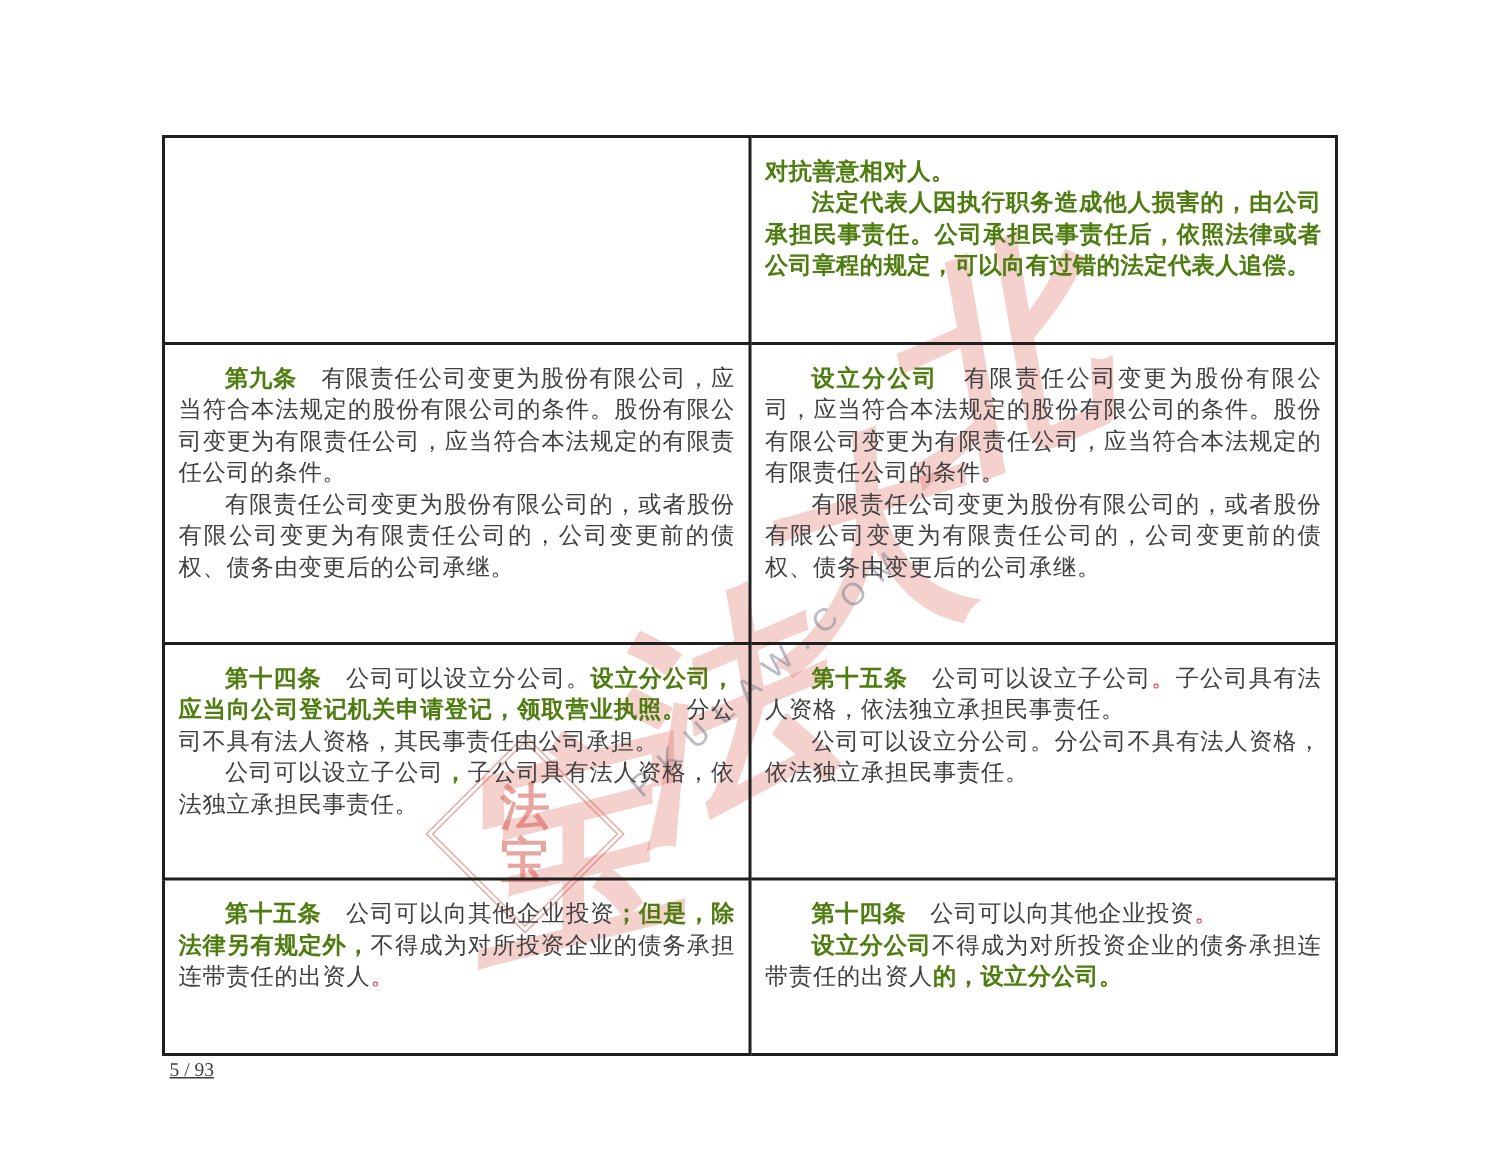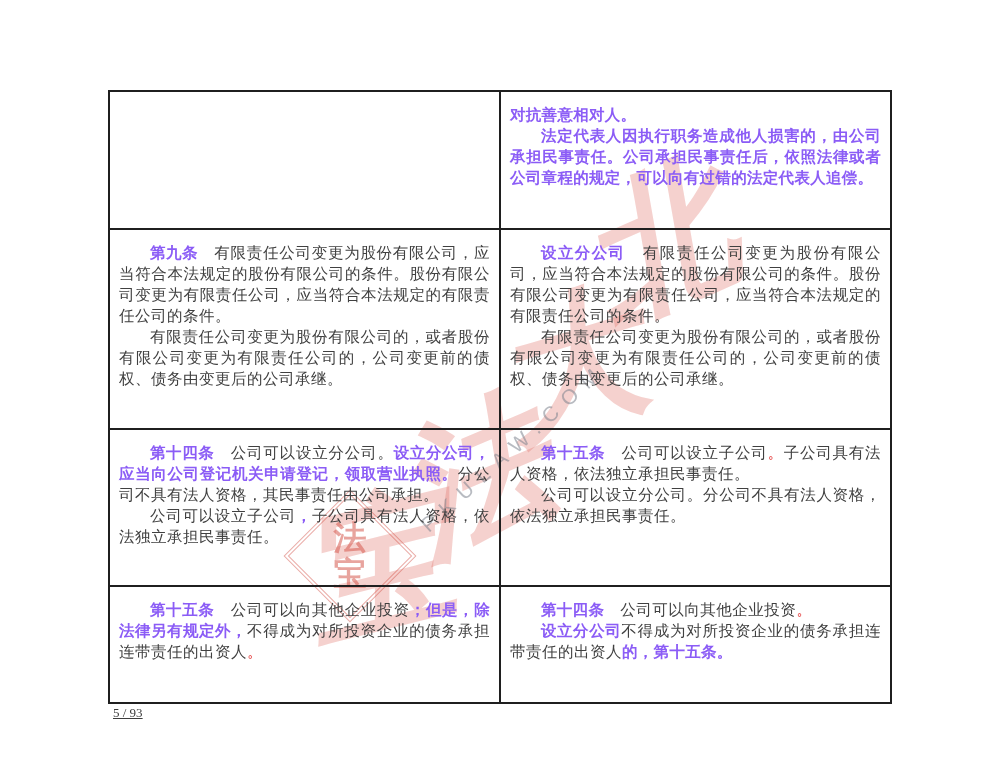--- a/index.html
+++ b/index.html
@@ -102,21 +102,21 @@
     color: #404040;
     letter-spacing: 0.5px;
   }
   .seg-red {
     font-family: "Liberation Serif", "DejaVu Serif", serif;
     color: #e02222;
     letter-spacing: 0.5px;
   }
   .seg-red-bold {
     font-family: "Liberation Sans", "DejaVu Sans", sans-serif;
-    color: #8b5cf6;
+    color: #4d7c0f;
     font-weight: 700;
     letter-spacing: 0.3px;
     margin-top: 45px;
   }
 
   
   .pageno {
     position: absolute;
     left: 113px; top: 705px;
     z-index: 2;
@@ -175,21 +175,21 @@
             <p class="para indent"><span class="seg-red-bold">第十五条</span><span class="seg-black">　公司可以设立子公司</span><span class="seg-red">。</span><span class="seg-black">子公司具有法人资格，依法独立承担民事责任。</span></p>
             <p class="para indent"><span class="seg-black">公司可以设立分公司。分公司不具有法人资格，依法独立承担民事责任。</span></p>
           </td>
         </tr>
         <tr class="row-3">
           <td>
             <p class="para indent"><span class="seg-red-bold">第十五条</span><span class="seg-black">　公司可以向其他企业投资</span><span class="seg-red-bold">；但是，除法律另有规定外，</span><span class="seg-black">不得成为对所投资企业的债务承担连带责任的出资人</span><span class="seg-red">。</span></p>
           </td>
           <td>
             <p class="para indent"><span class="seg-red-bold">第十四条</span><span class="seg-black">　公司可以向其他企业投资</span><span class="seg-red">。</span></p>
-            <p class="para indent"><span class="seg-red-bold">设立分公司</span><span class="seg-black">不得成为对所投资企业的债务承担连带责任的出资人</span><span class="seg-red-bold">的，第十五条。</span></p>
+            <p class="para indent"><span class="seg-red-bold">设立分公司</span><span class="seg-black">不得成为对所投资企业的债务承担连带责任的出资人</span><span class="seg-red-bold">的，设立分公司。</span></p>
           </td>
         </tr>
       </tbody>
   </table>
 
   <div class="pageno">5 / 93</div>
 
 </div>
 
 </body></html>

